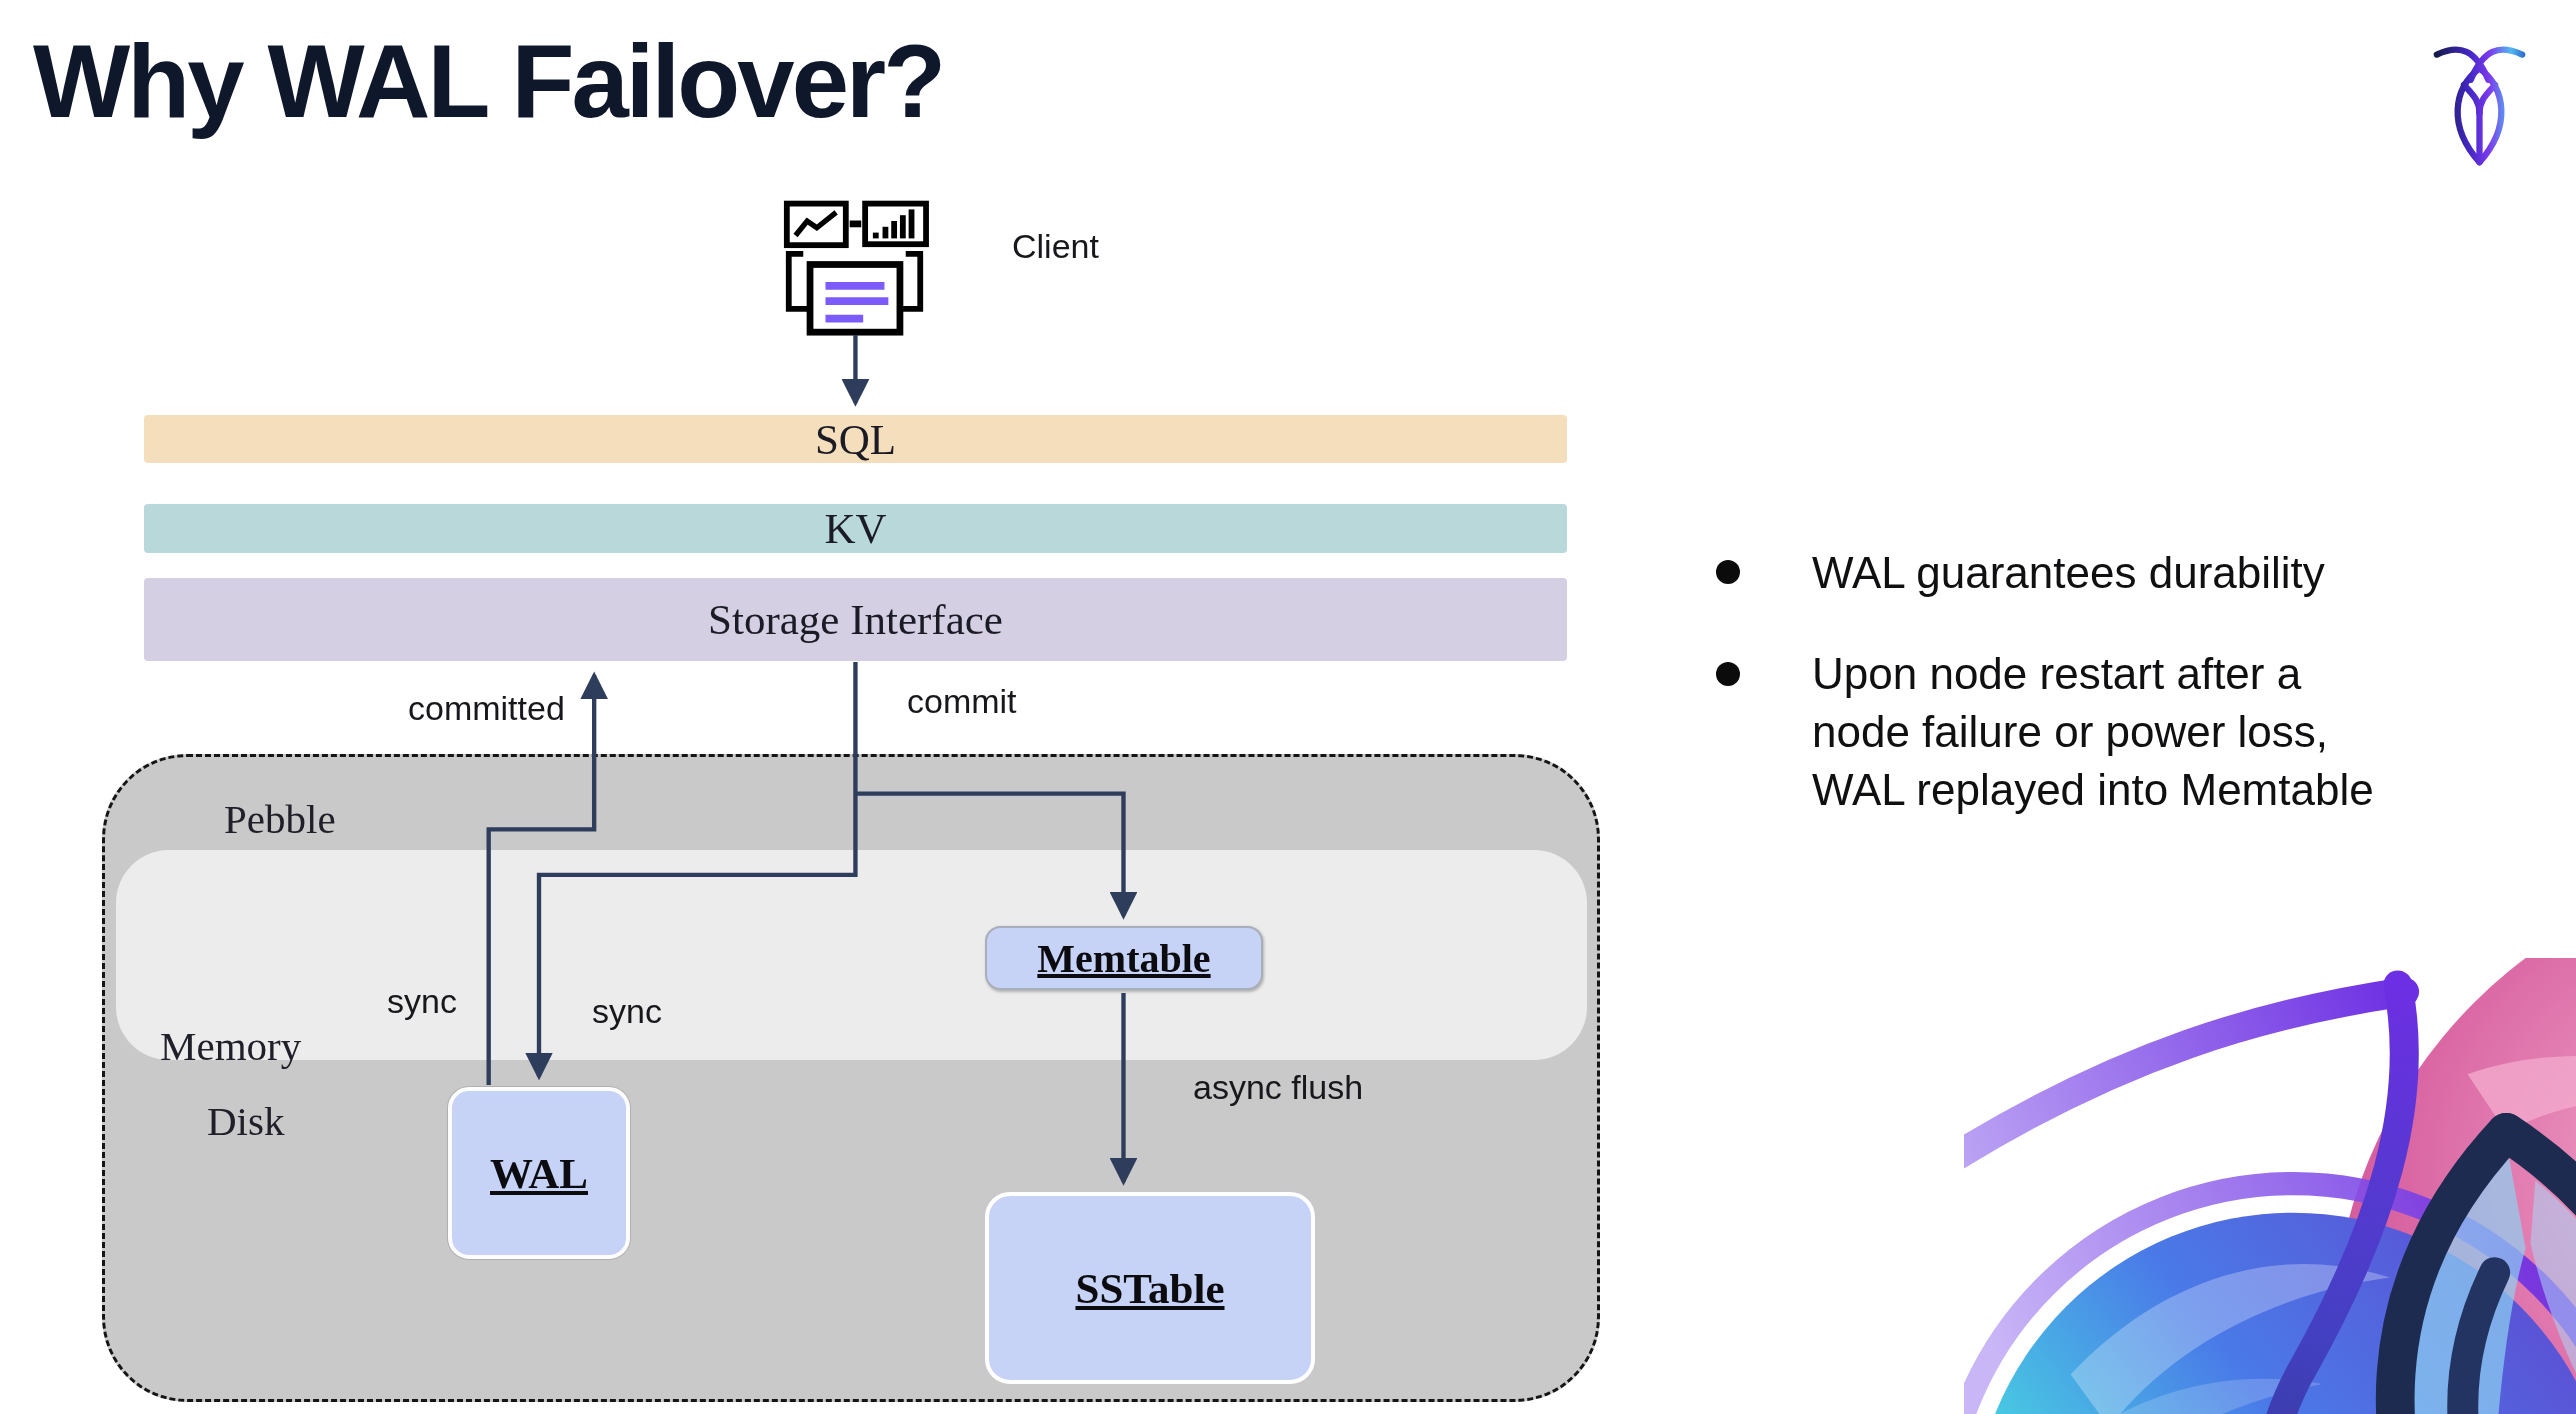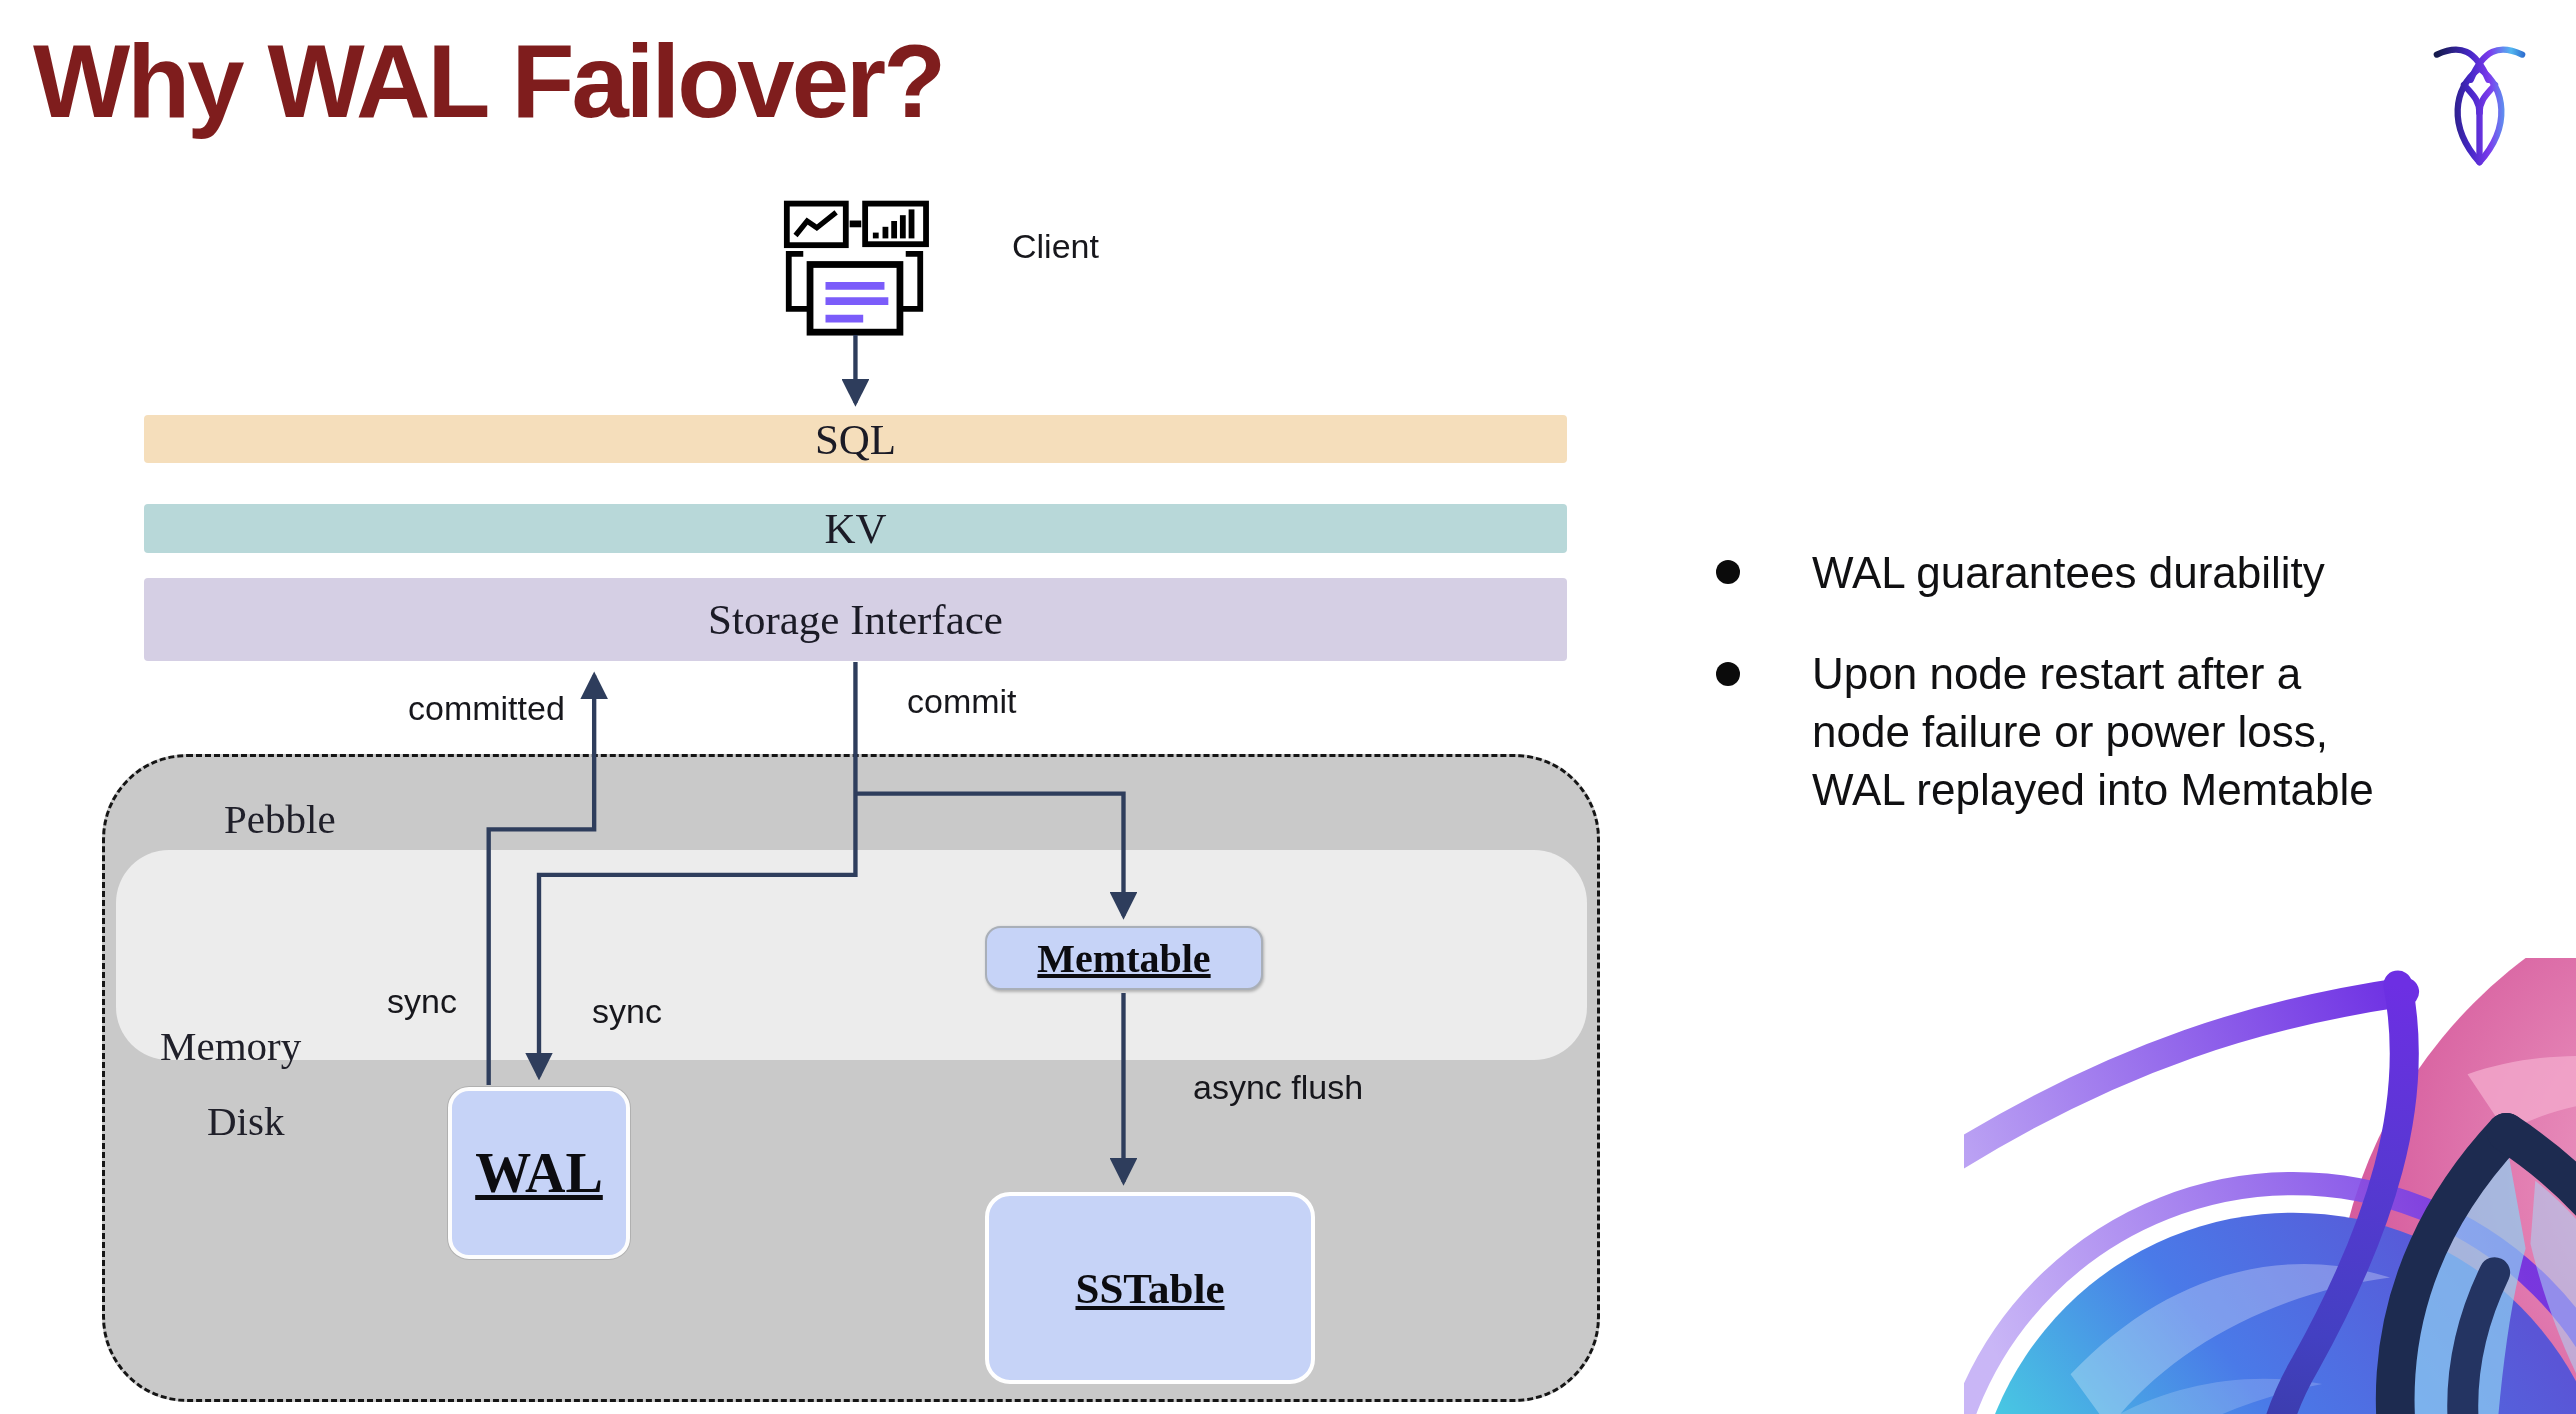--- a/index.html
+++ b/index.html
@@ -2,21 +2,21 @@
 <html><head>
 <meta charset="utf-8">
 <style>
   html,body{margin:0;padding:0;background:#fff;}
   #slide{position:relative;width:2576px;height:1415px;background:#ffffff;overflow:hidden;
          font-family:"Liberation Sans",sans-serif;}
   .abs{position:absolute;}
 
   
   #title{left:33px;top:23px;font-size:103px;font-weight:bold;letter-spacing:-2.9px;
-         color:#7f1d1d;white-space:nowrap;}
+         color:#0f172a;white-space:nowrap;}
 
   
   .bar{left:144px;width:1423px;border-radius:4px;display:flex;align-items:center;justify-content:center;
        font-family:"Liberation Serif",serif;font-size:43px;color:#1b1b26;z-index:2;}
   #bar-sql{top:415px;height:48px;background:#f5debb;}
   #bar-kv{top:504px;height:49px;background:#b8d8d9;}
   #bar-storage{top:578px;height:83px;background:#d5cfe4;}
 
   
   #pebble{left:102px;top:754px;width:1498px;height:648px;background:#c9c9c9;
@@ -25,21 +25,21 @@
 
   .region-label{font-family:"Liberation Serif",serif;font-size:41px;color:#20202a;z-index:3;line-height:1;}
   #lbl-pebble{left:224px;top:799px;}
   #lbl-memory{left:160px;top:1026px;}
   #lbl-disk{left:207px;top:1101px;}
 
   
   .node{background:#c6d3f7;display:flex;align-items:center;justify-content:center;
         font-family:"Liberation Serif",serif;font-weight:bold;color:#0c0c10;box-sizing:border-box;z-index:3;text-decoration:underline;}
   #node-wal{left:448px;top:1087px;width:182px;height:172px;border:4.8px solid #fdfdfd;border-radius:21px;
-            font-size:56px;box-shadow:0 0 0 1px rgba(0,0,0,.12);}
+            font-size:43px;box-shadow:0 0 0 1px rgba(0,0,0,.12);}
   #node-memtable{left:985px;top:926px;width:278px;height:64px;border:2.9px solid #a9afb8;border-radius:15.5px;
             font-size:40px;box-shadow:1px 1.9px 2.9px rgba(0,0,0,.25);}
   #node-sstable{left:985px;top:1192px;width:330px;height:192px;border:4.8px solid #ffffff;border-radius:25px;
             font-size:43px;}
 
   
   .slabel{font-size:34px;color:#17171c;z-index:4;line-height:1;white-space:nowrap;}
   #lbl-client{left:1012px;top:229px;}
   #lbl-committed{left:408px;top:691px;}
   #lbl-commit{left:907px;top:684px;}

